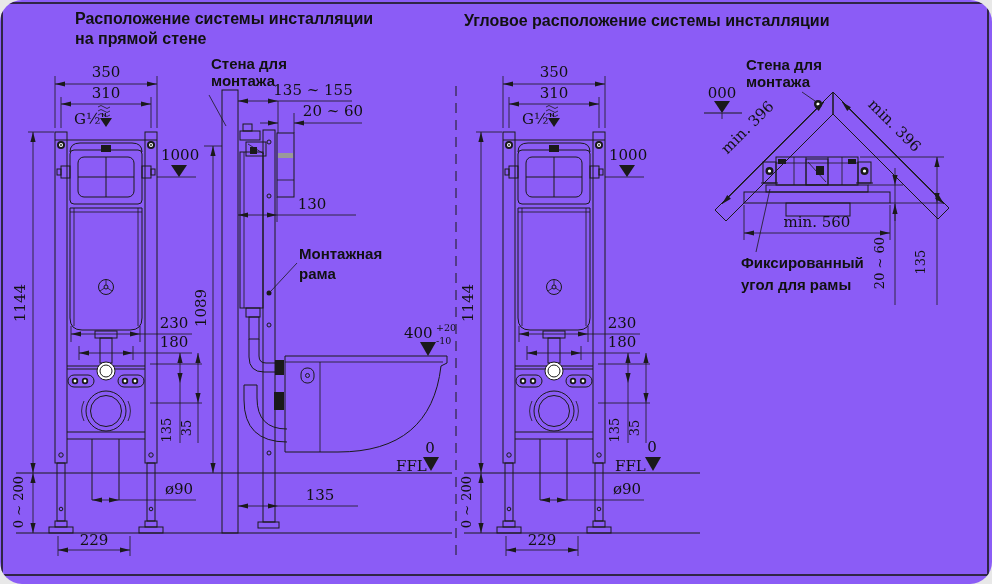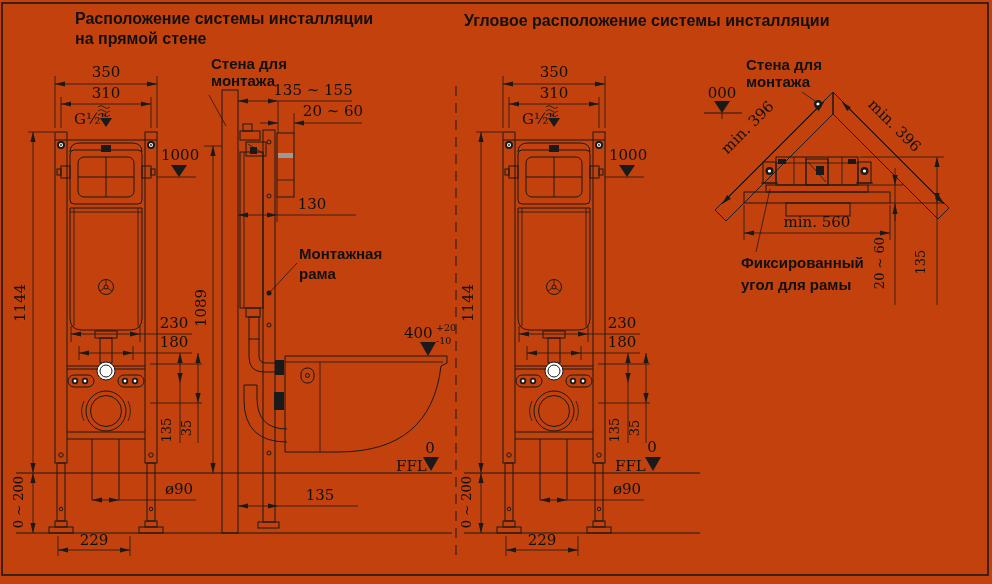--- a/index.html
+++ b/index.html
@@ -1,16 +1,16 @@
 <!DOCTYPE html>
 <html><head>
 <meta charset="utf-8">
 <style>
   html,body { margin:0; padding:0; background:#e8e8e8; }
-  .stage { width:992px; height:584px; background:#c2410c; position:relative; overflow:hidden; }
+  .stage { width:992px; height:584px; background:#8b5cf6; position:relative; overflow:hidden;border-radius:22px; }
   svg { display:block; }
   .ln  { stroke:#1a1a1a; stroke-width:1; fill:none; }
   .ln2 { stroke:#1a1a1a; stroke-width:1.6; fill:none; }
   .thin{ stroke:#1a1a1a; stroke-width:0.8; fill:none; }
   .dash{ stroke:#1a1a1a; stroke-width:1; stroke-dasharray:10 7; fill:none; }
   .blk { fill:#1a1a1a; stroke:none; }
   .wht { fill:#ffffff; }
   text { fill:#111111; font-family:"DejaVu Serif", serif; }
   .dim  { font-size:15px; }
   .dims { font-size:13px; }

